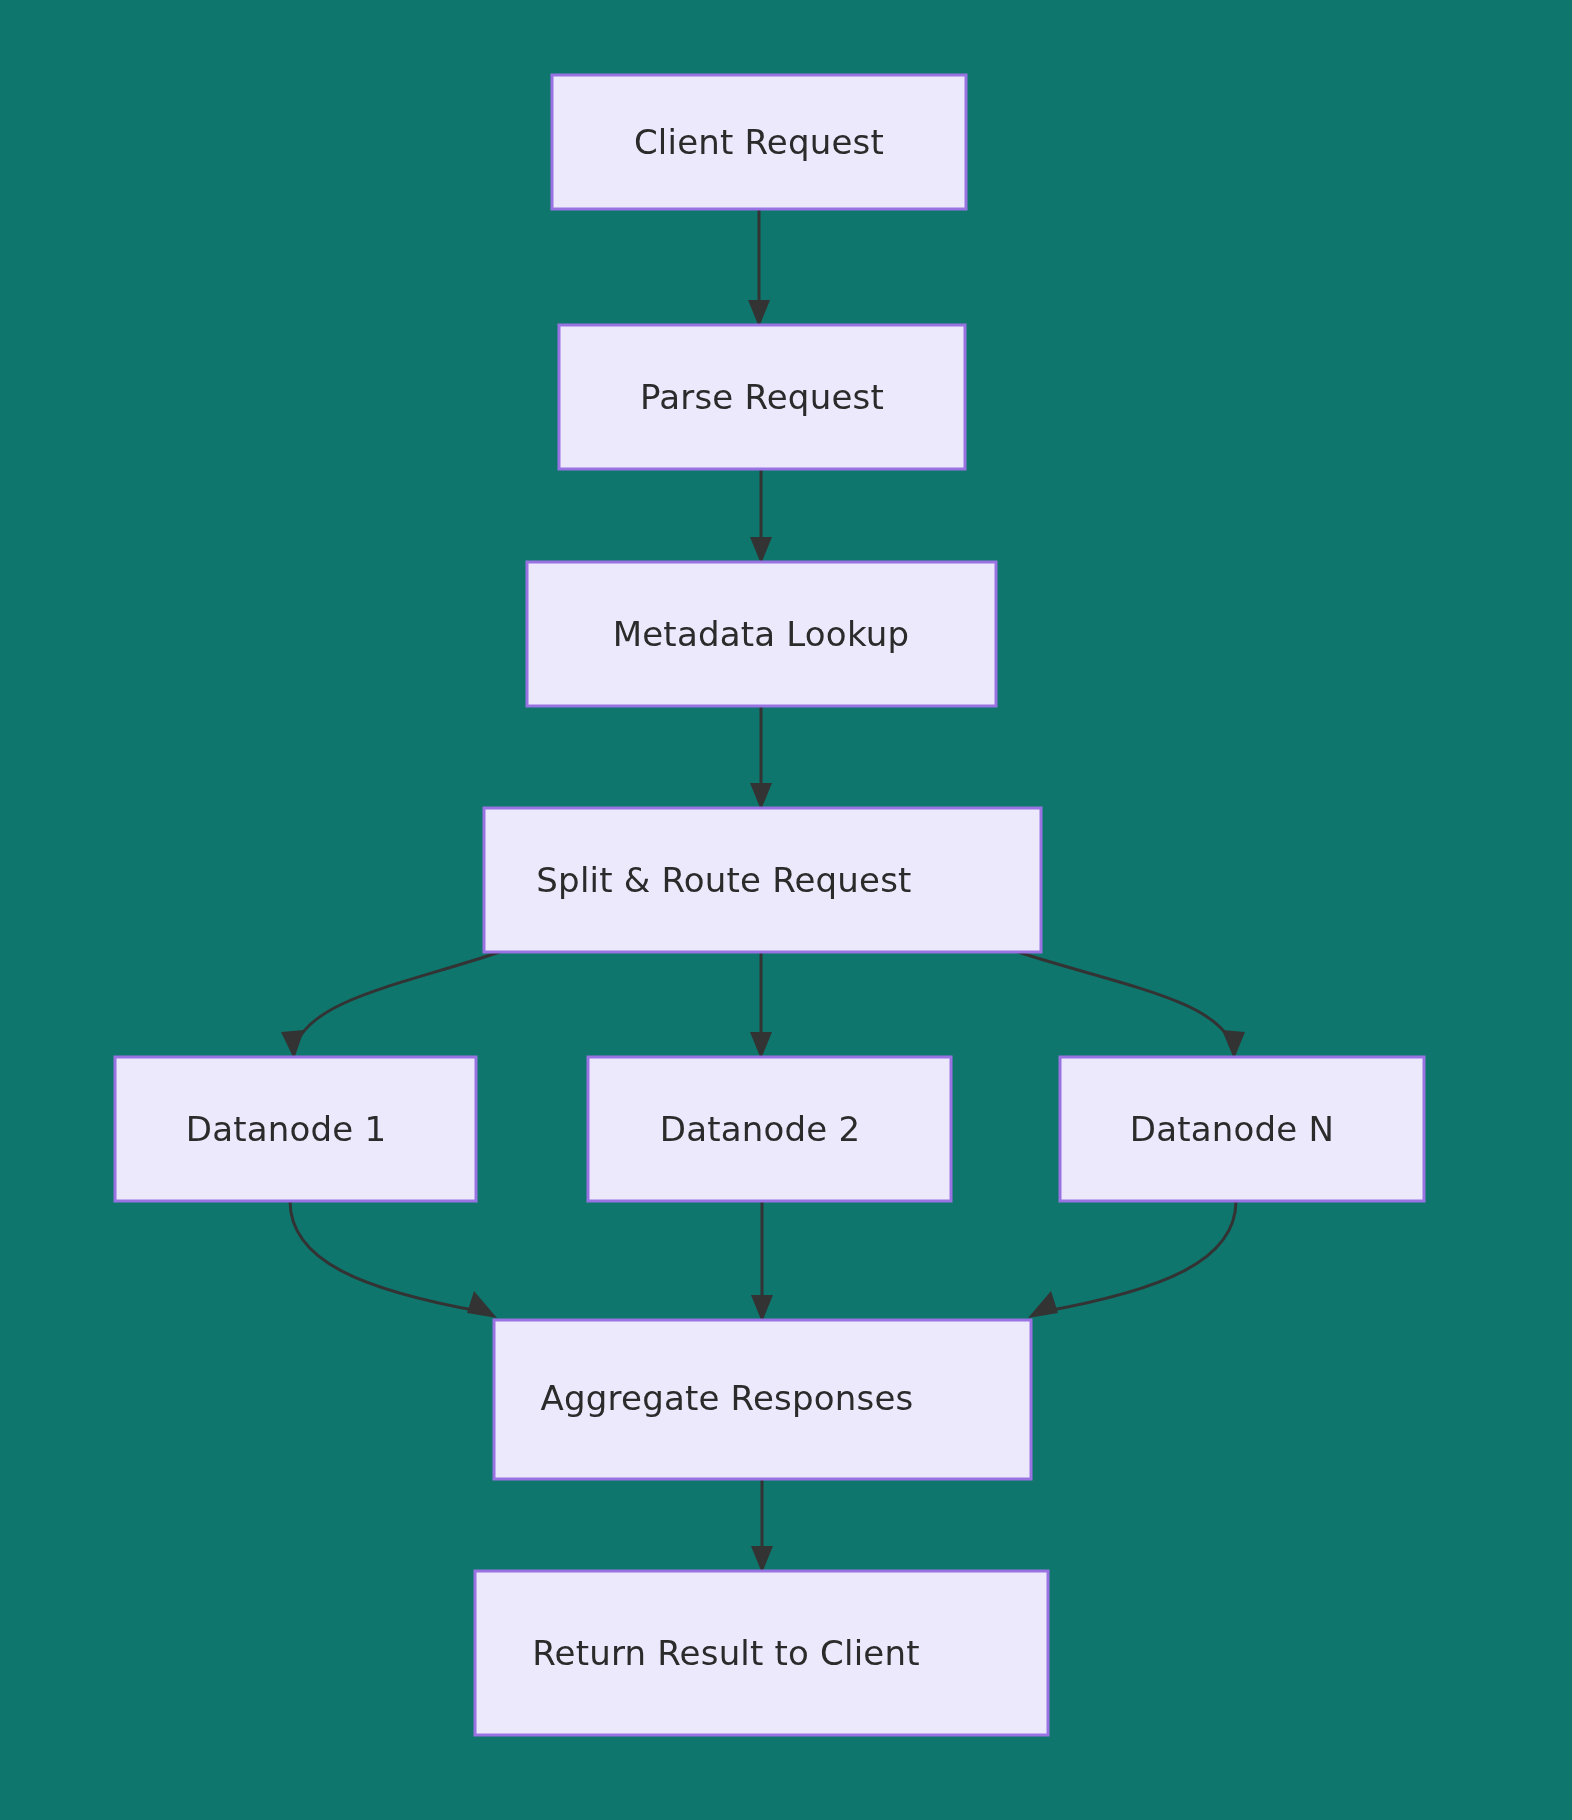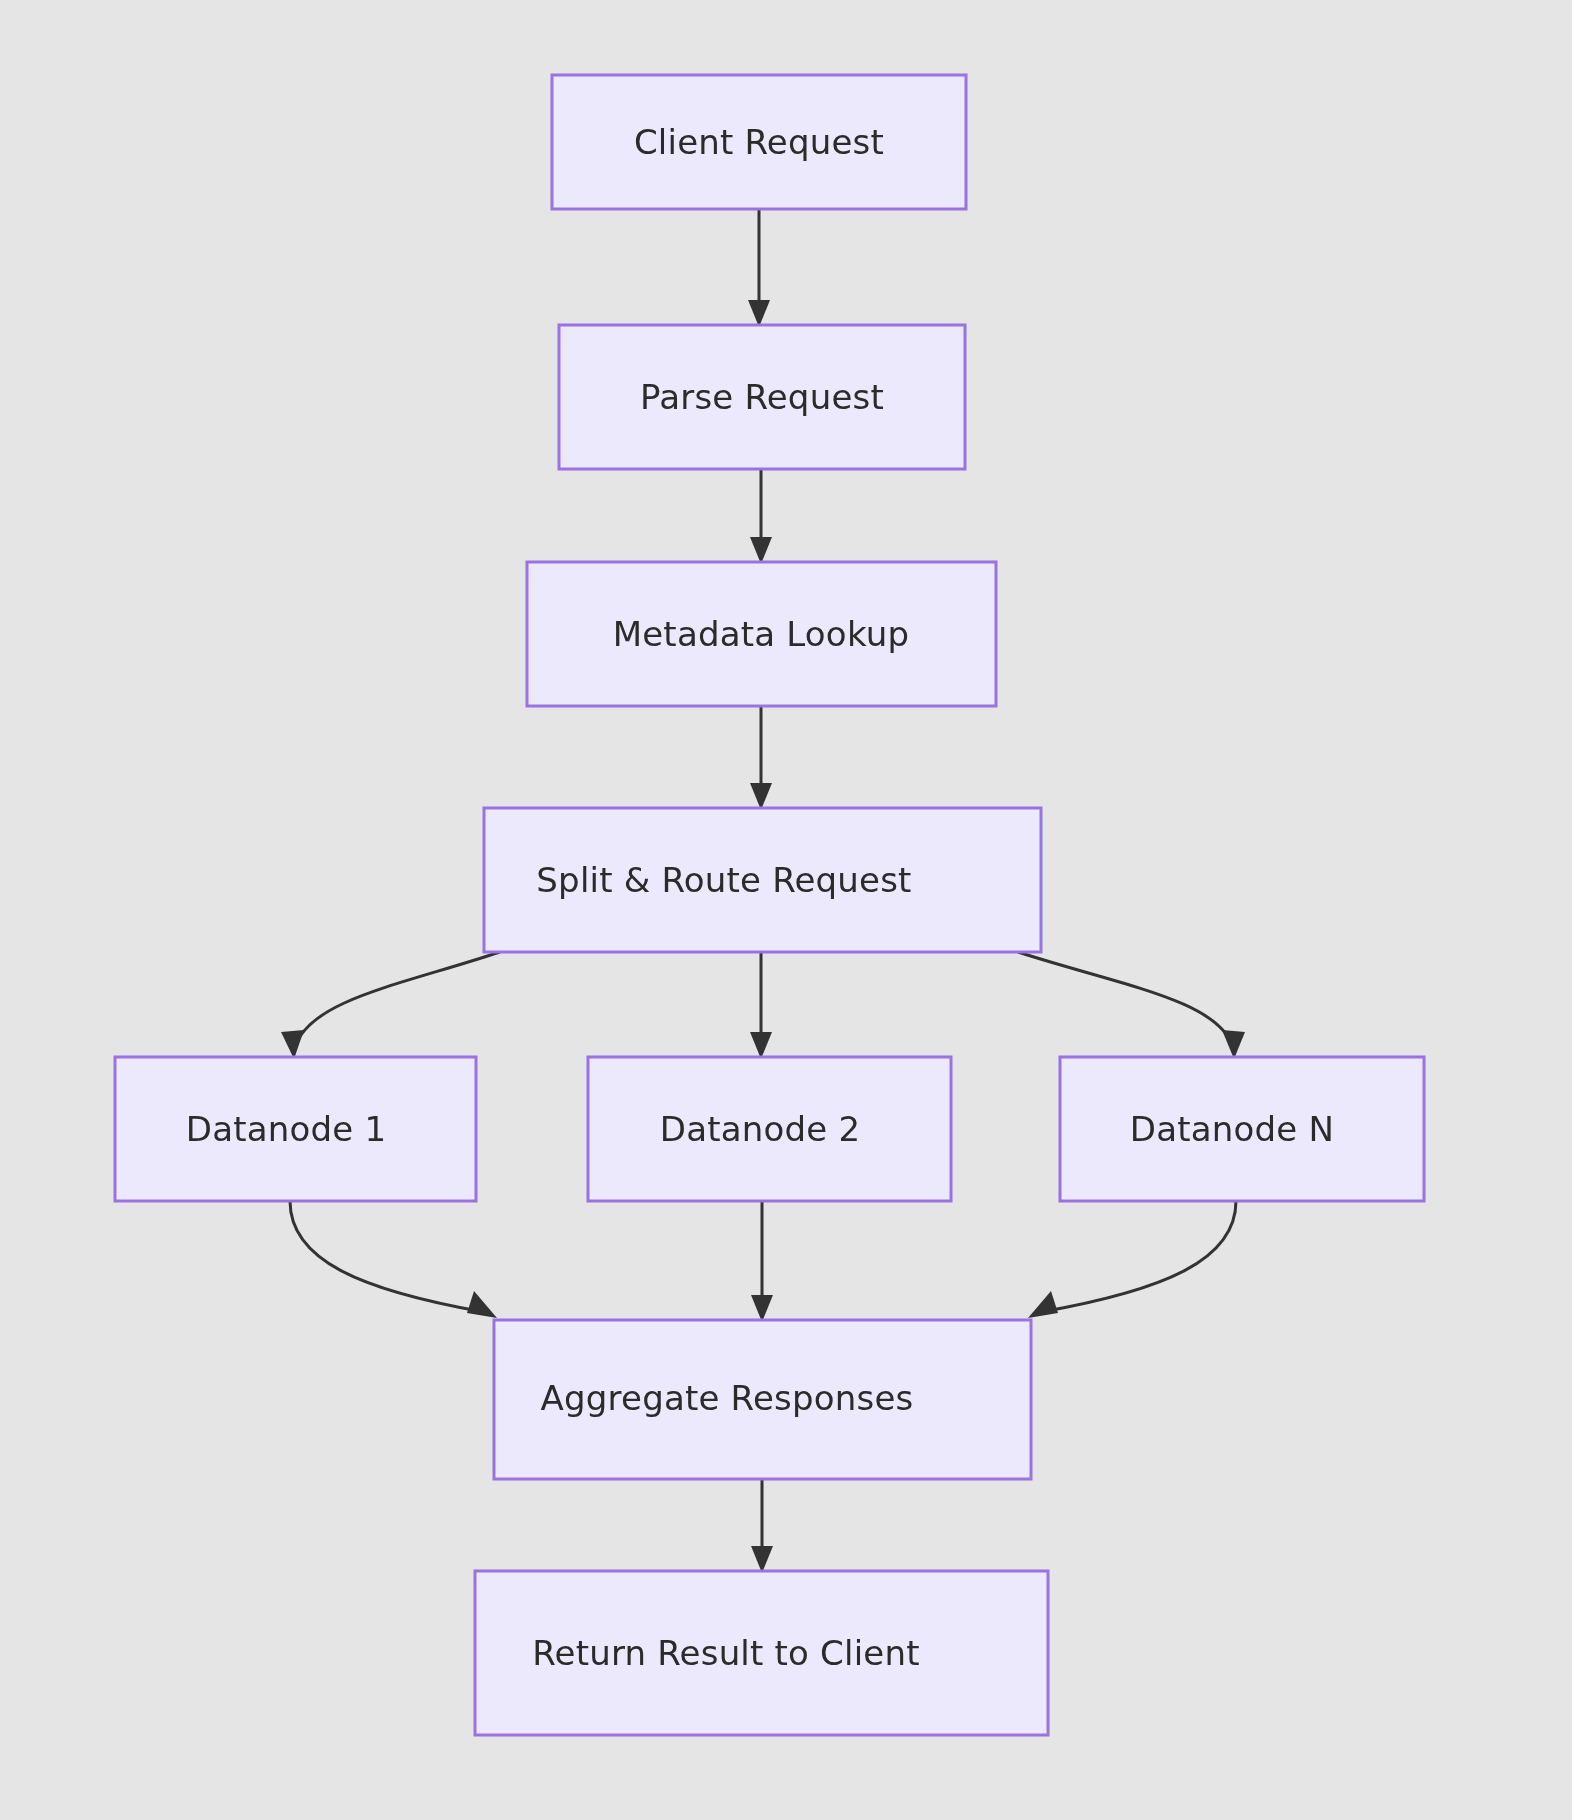--- a/index.html
+++ b/index.html
@@ -11,21 +11,21 @@
   body {
     width: 1572px;
     height: 1820px;
     overflow: hidden;
     font-family: "DejaVu Sans", sans-serif;
   }
   #diagram-root {
     position: relative;
     width: 1572px;
     height: 1820px;
-    background: #e5e5e5;
+    background: #0f766e;
   }
   svg#flow-svg {
     position: absolute;
     top: 0;
     left: 0;
     width: 1572px;
     height: 1820px;
     display: block;
   }
   .node-rect {

